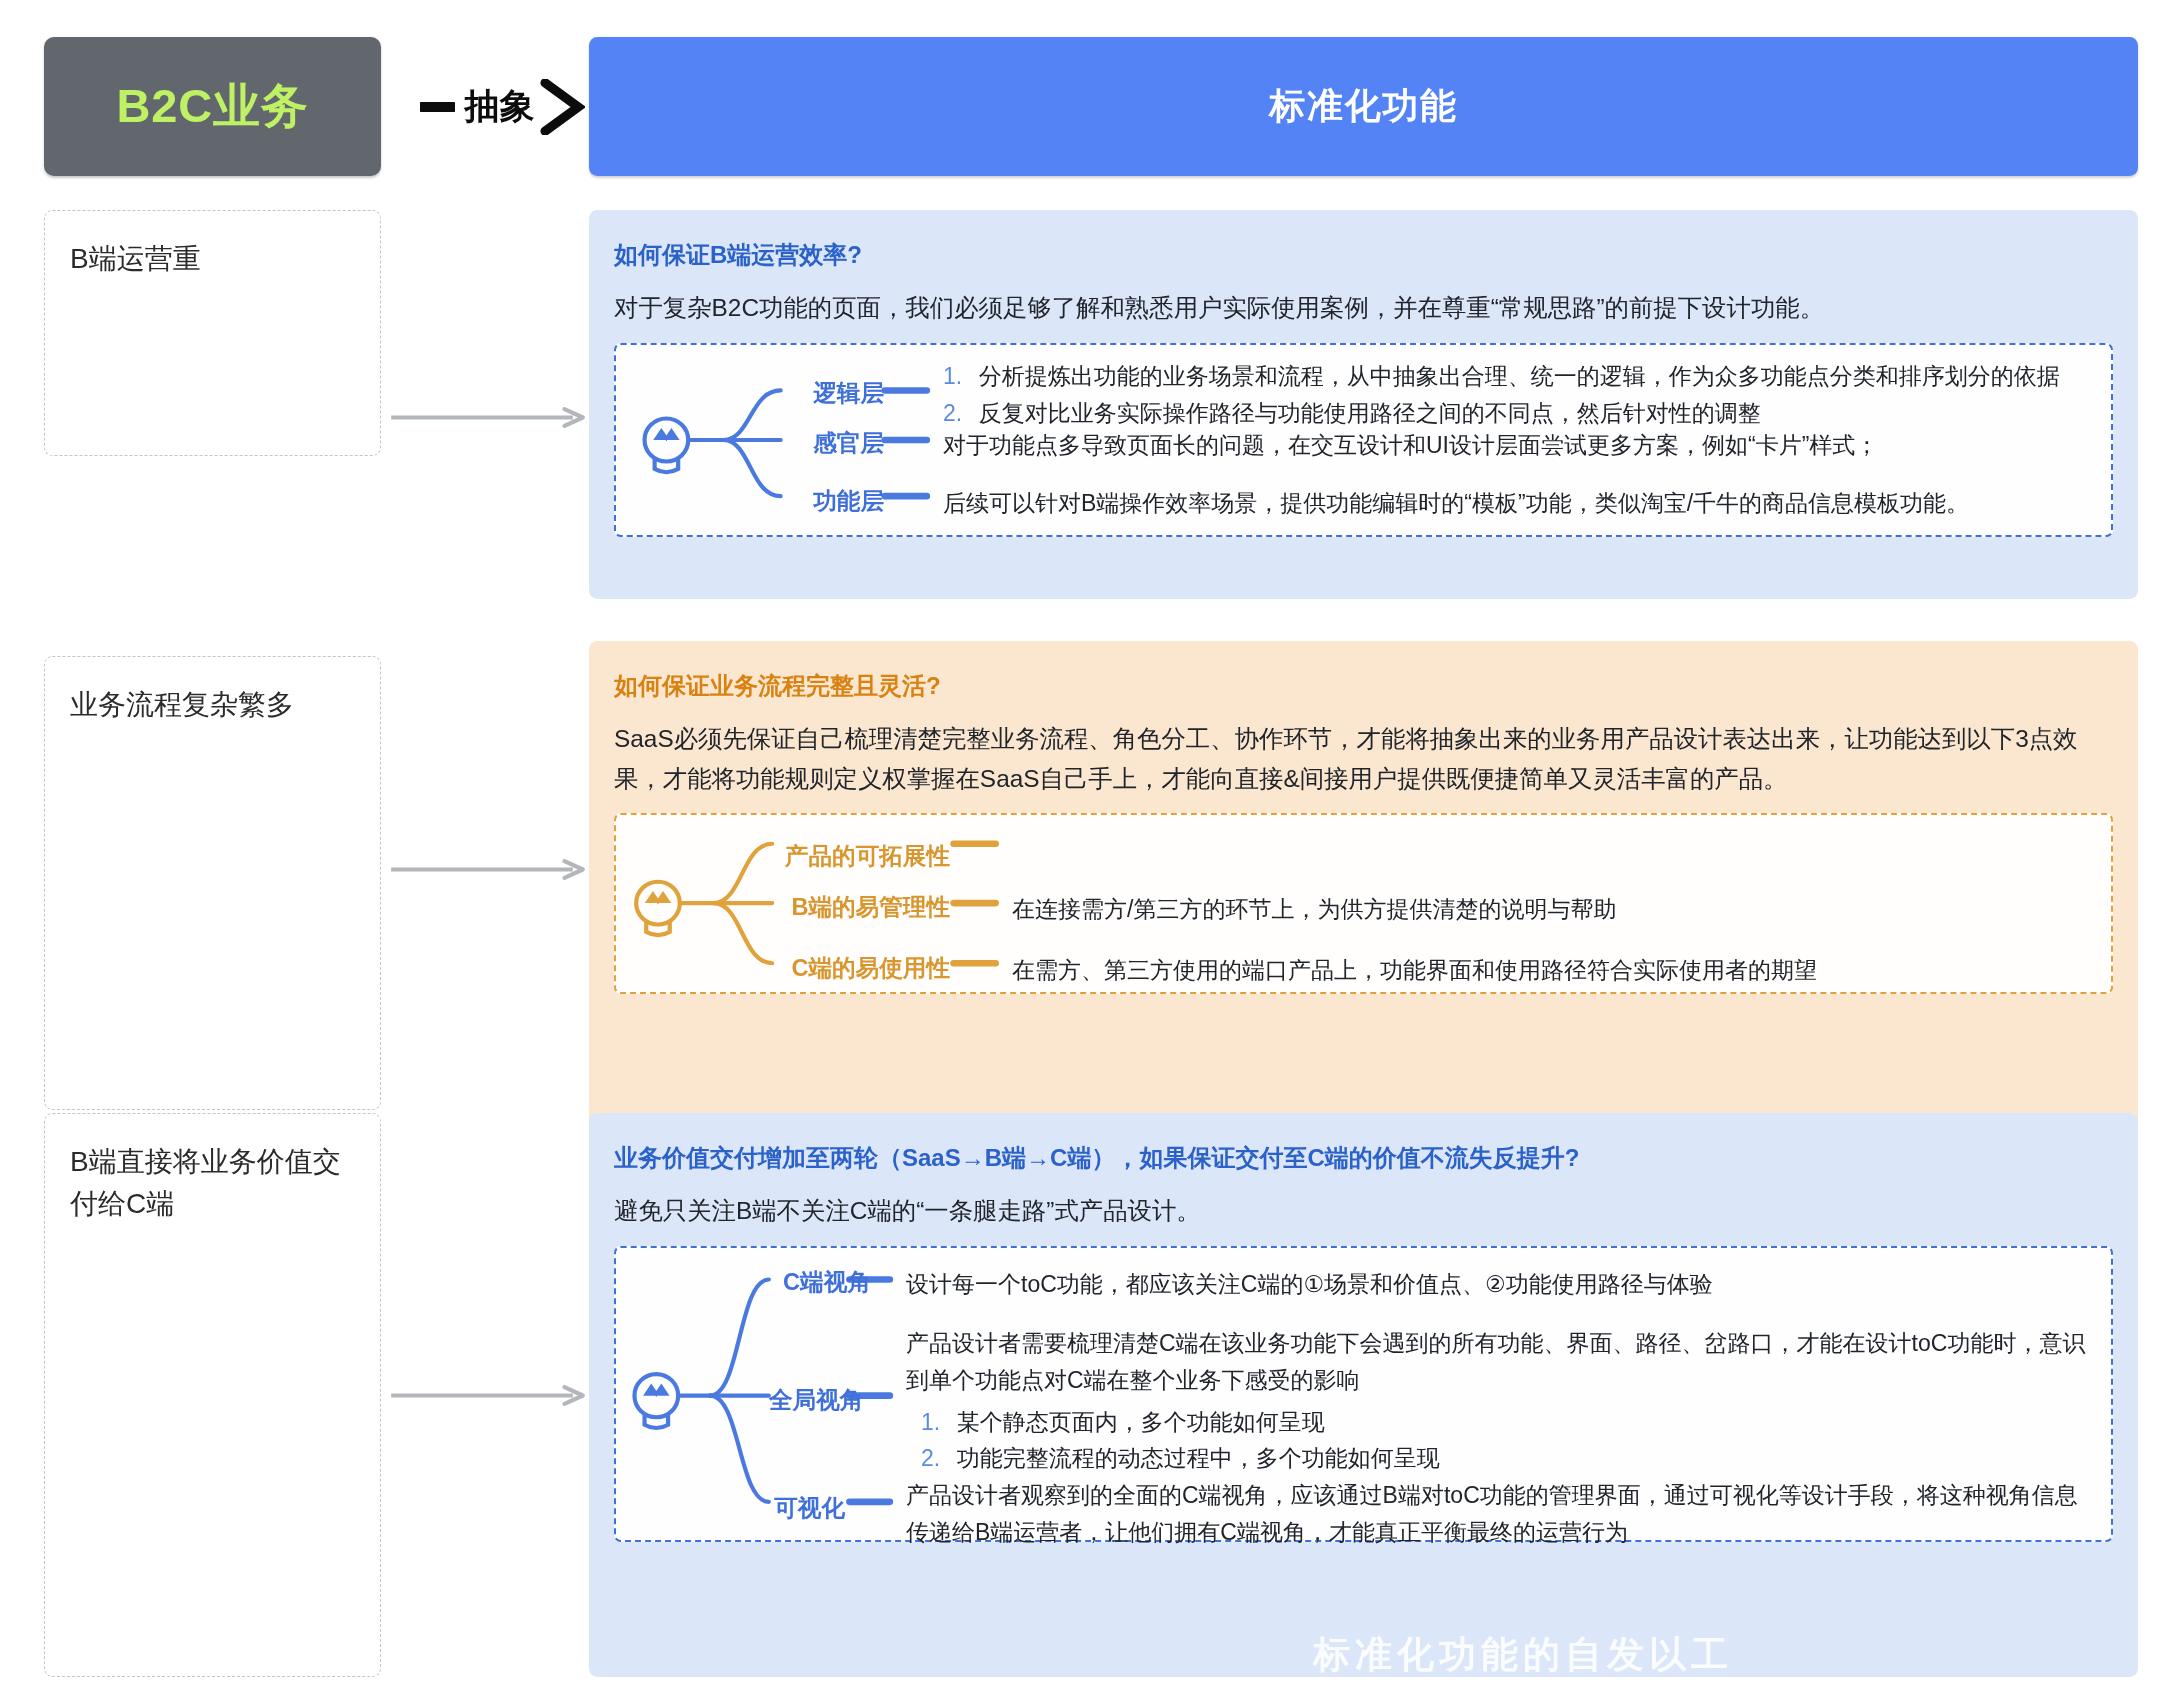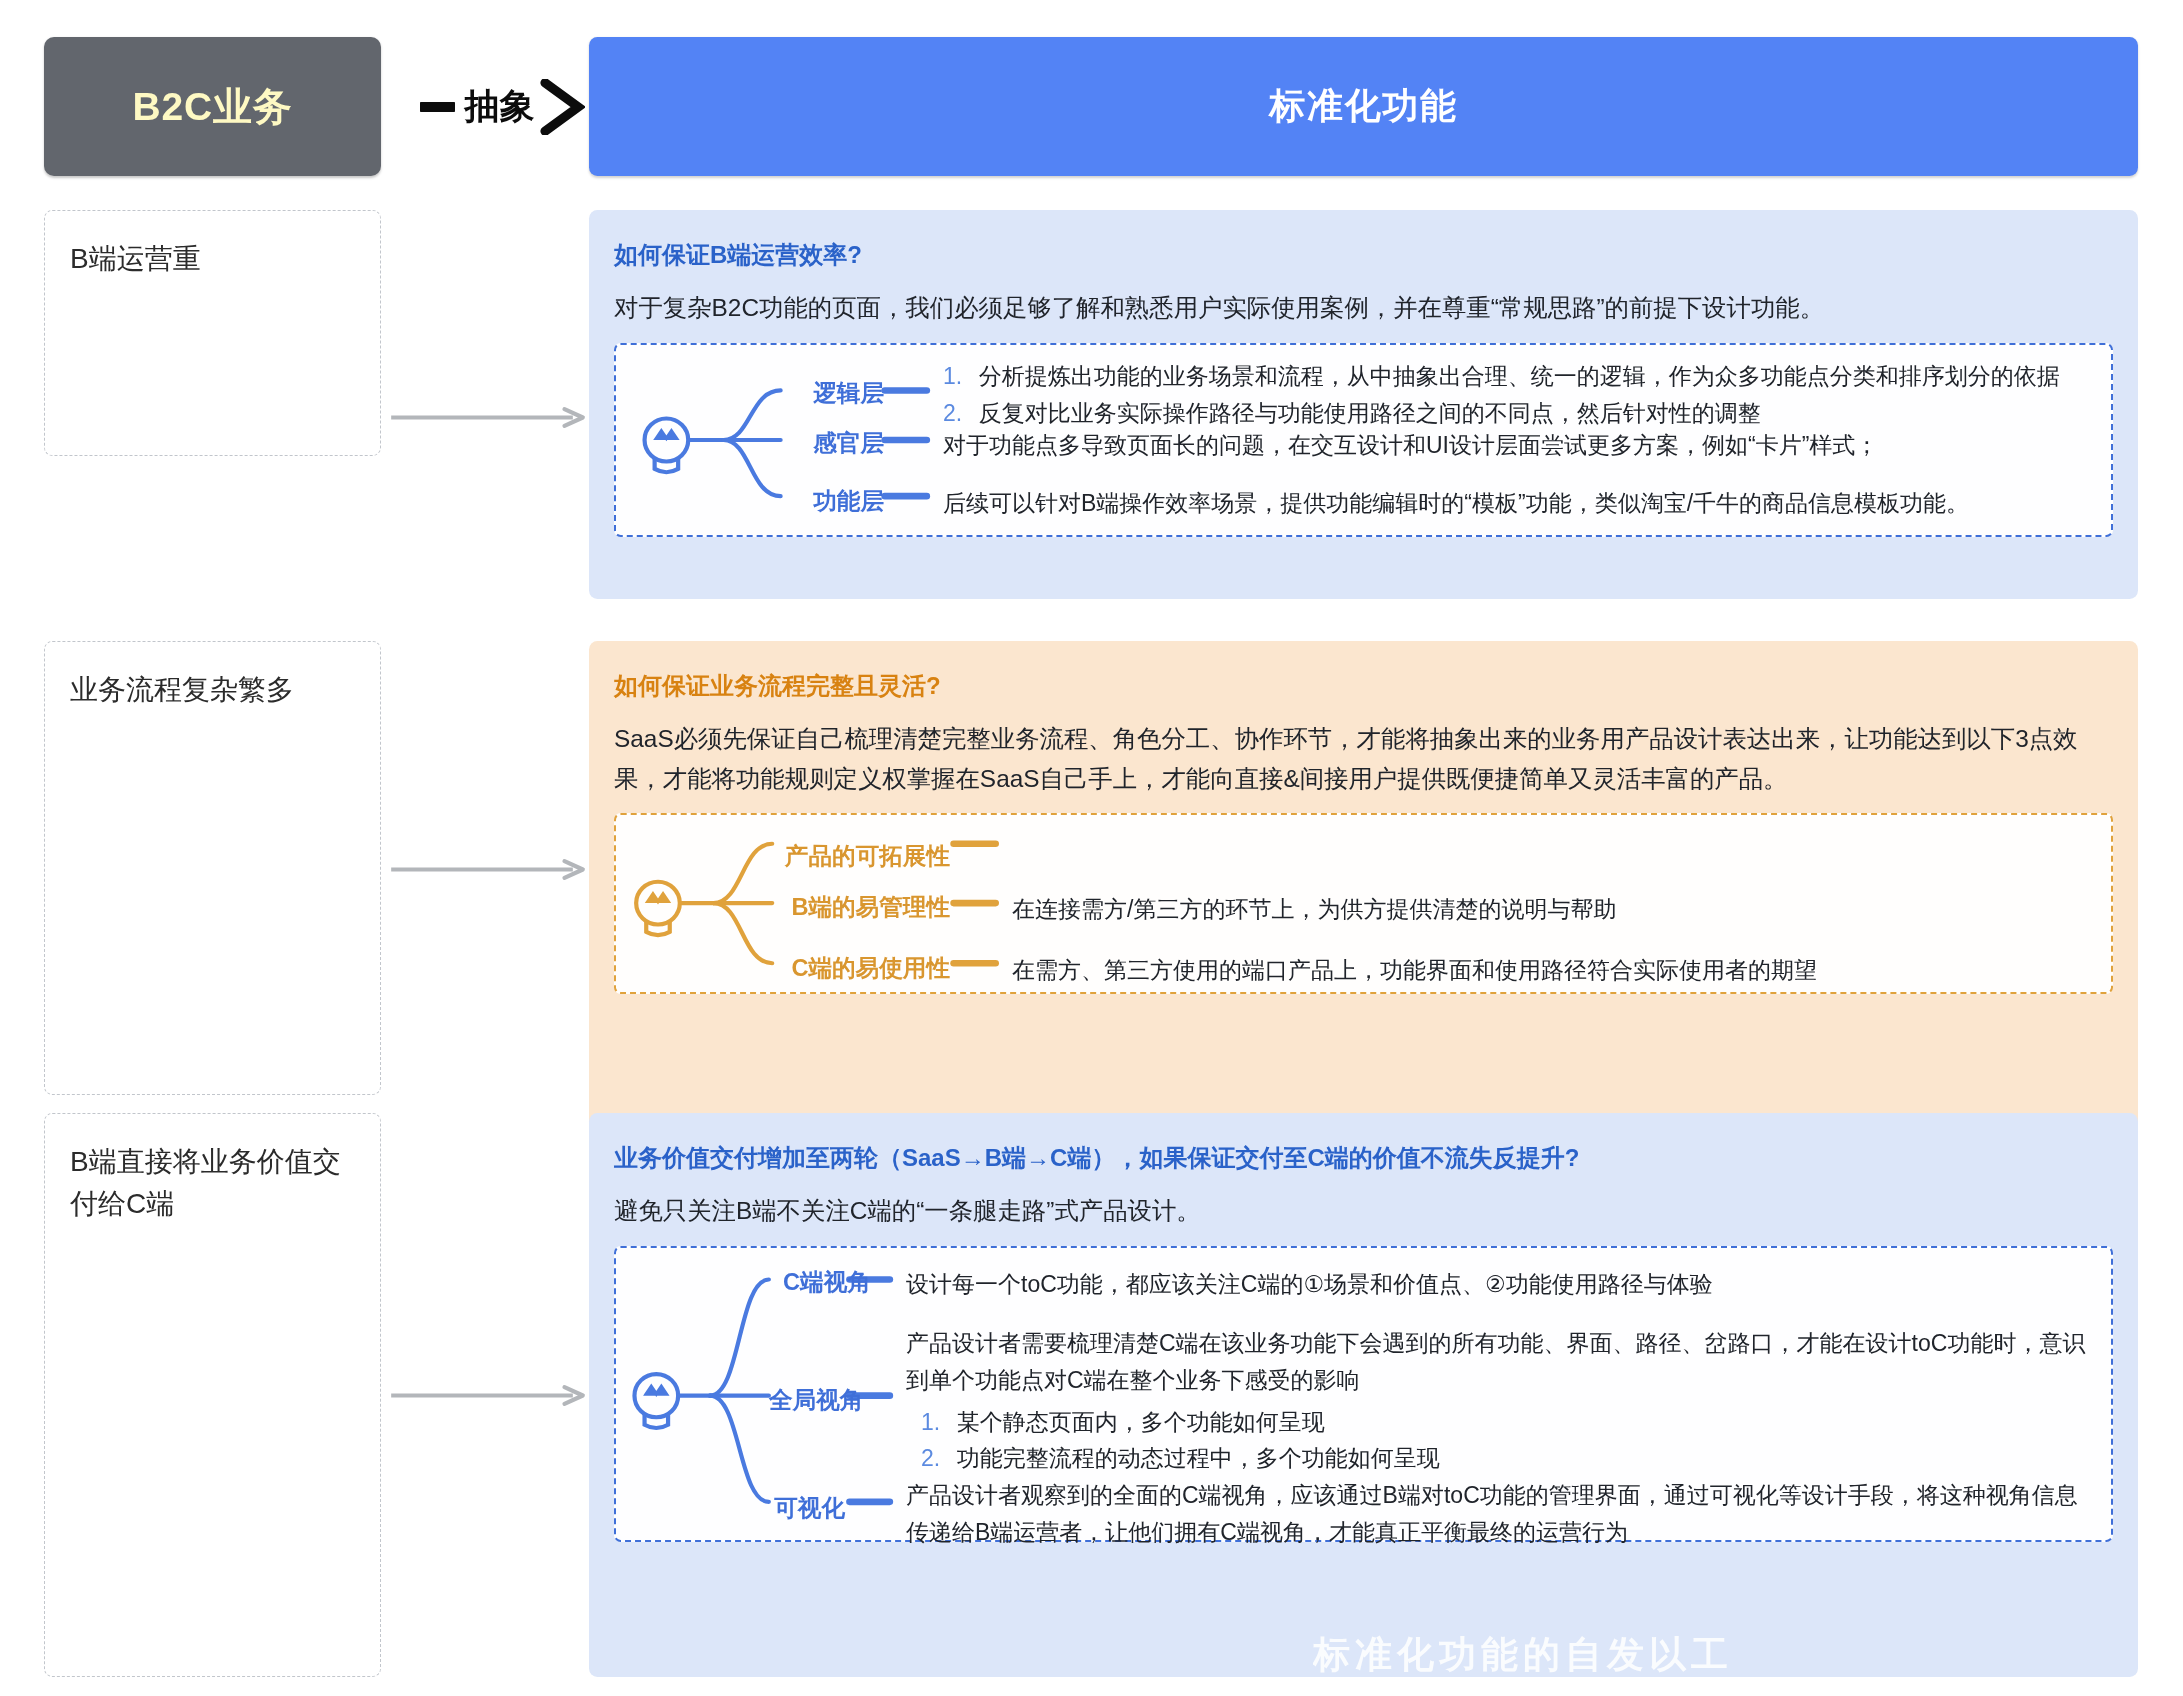--- a/index.html
+++ b/index.html
@@ -12,21 +12,21 @@
   #root { position: relative; width: 2183px; height: 1697px; }
 
   
   .top-left-box {
     position: absolute; left: 44px; top: 37px; width: 337px; height: 139px;
     background: #62666d; border-radius: 10px;
     display: flex; align-items: center; justify-content: center;
     box-shadow: 0 1.7px 2.5px rgba(0,0,0,0.22);
   }
   .top-left-box .label {
-    color: #fef9c3; font-size: 39px; font-weight: bold; letter-spacing: 0.8px;
+    color: #bef264; font-size: 47px; font-weight: bold; letter-spacing: 0.8px;
   }
   .abstract-connector {
     position: absolute; left: 397px; top: 37px; width: 210px; height: 139px;
     display: flex; align-items: center; justify-content: center;
   }
   .abs-dash { width: 35px; height: 10px; background: #0c0c0c; border-radius: 0.8px;}
   .abs-word { font-size: 35px; font-weight: bold; color: #0c0c0c; margin: 0 5px 0 10px; }
   .abs-arrow { width: 45px; height: 56px; }
 
   .top-right-box {
@@ -42,21 +42,21 @@
   
   .left-card {
     position: absolute; left: 44px; width: 337px;
     border: 1.7px dashed #c2c6cc; border-radius: 8.4px;
     background: #ffffff; padding: 27px 25px;
   }
   .left-card .ltext {
     font-size: 28px; color: #2b2b2b; line-height: 1.5;
   }
   #left-card-0 { top: 210px;  height: 246px; }
-  #left-card-1 { top: 641px;  height: 454px; }
+  #left-card-1 { top: 656px;  height: 454px; }
   #left-card-2 { top: 1113px; height: 564px; }
 
   
   .gray-arrow { position: absolute; left: 387px; width: 210px; height: 25px; }
 
   
   .panel {
     position: absolute; left: 589px; width: 1549px;
     border-radius: 8.4px; padding: 29px 25px 25px 25px;
   }

